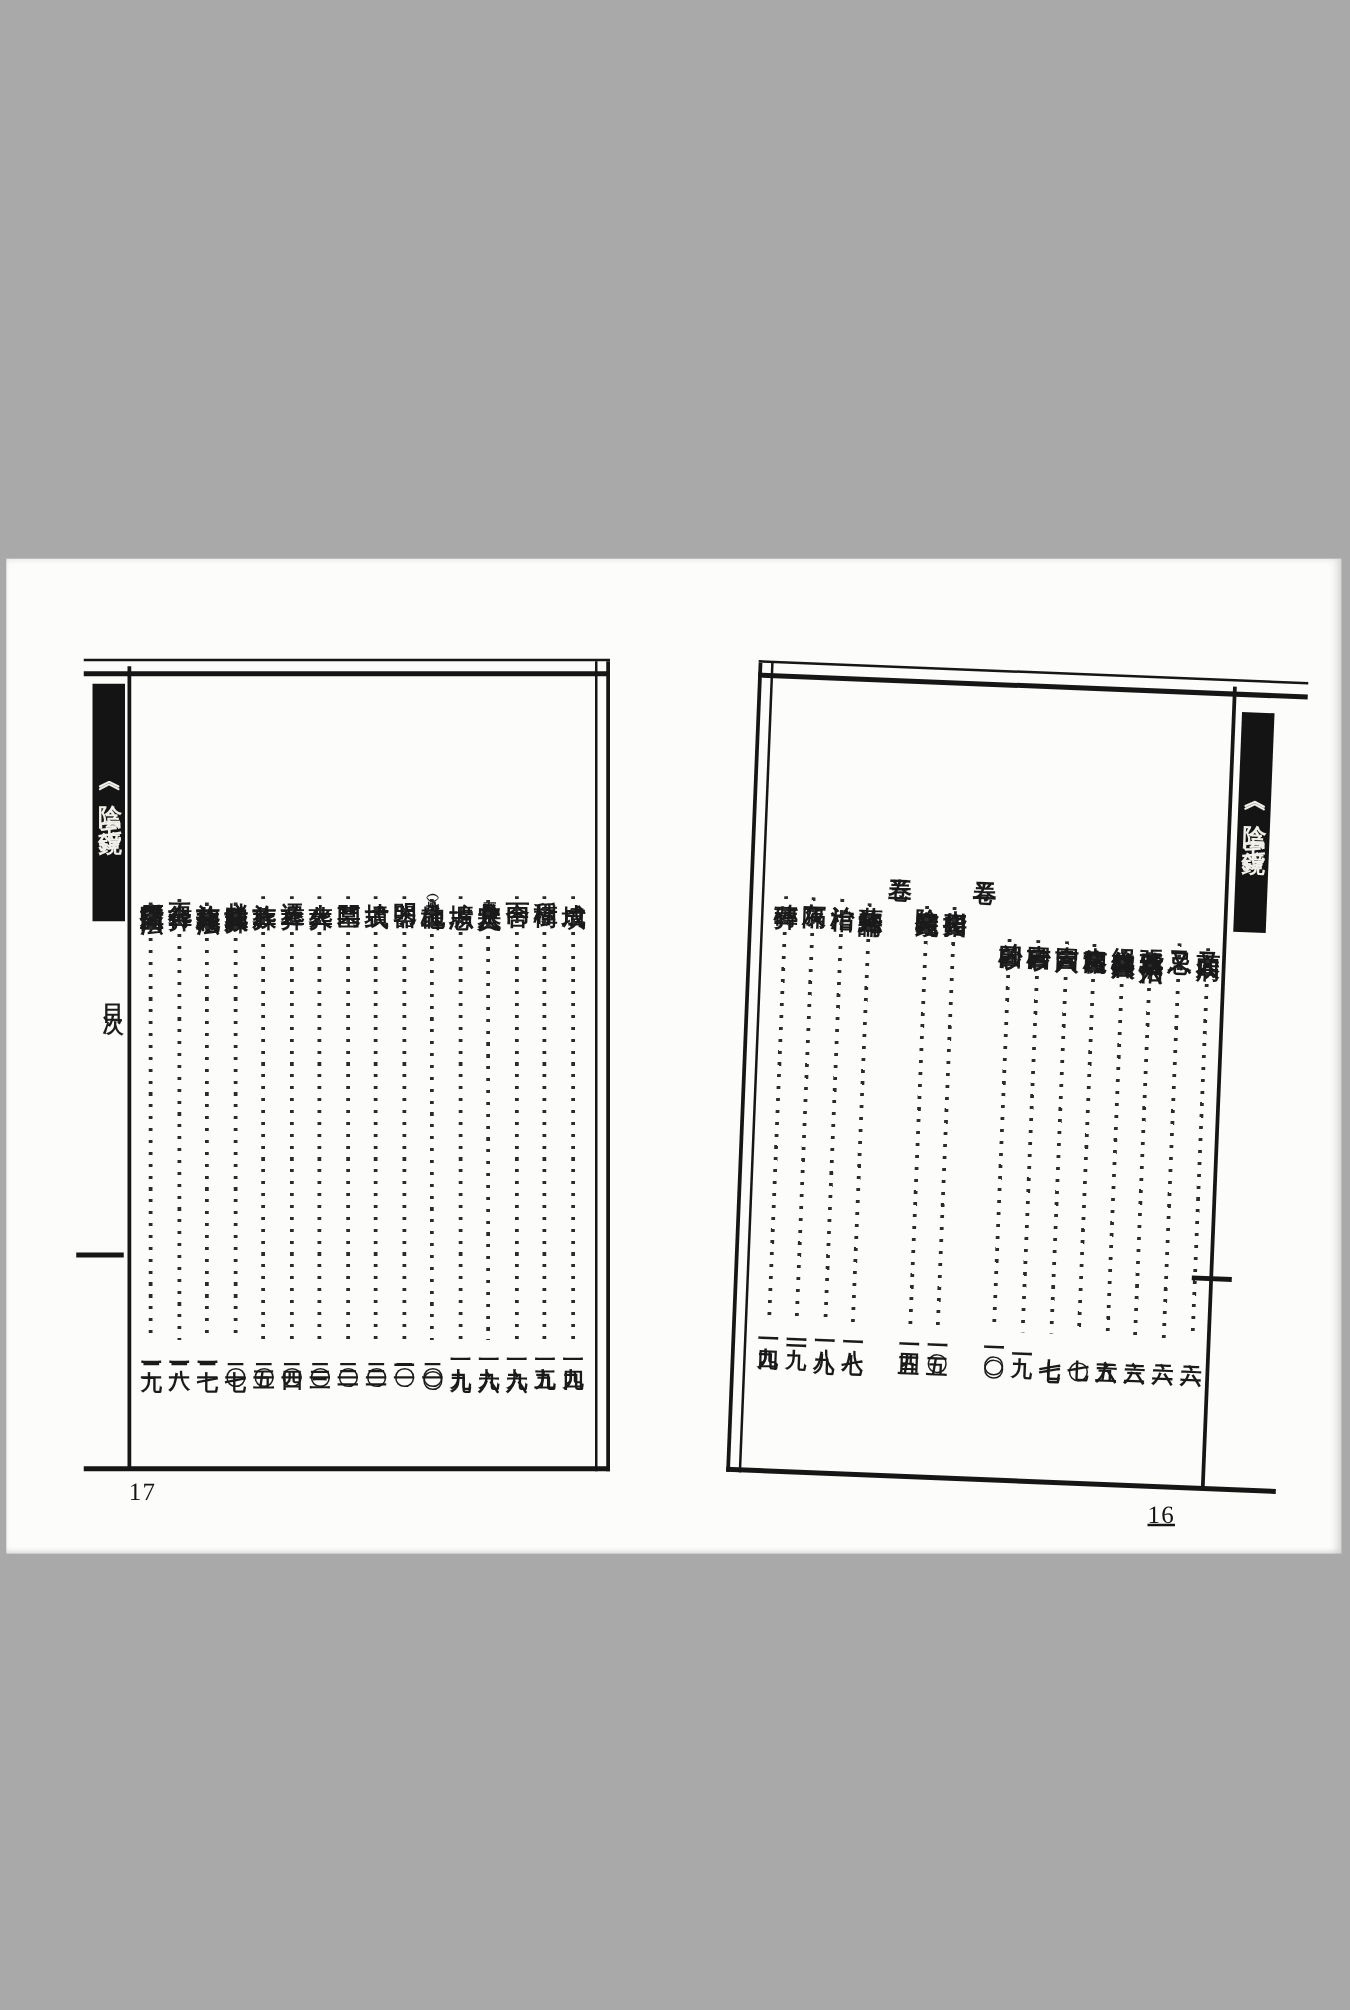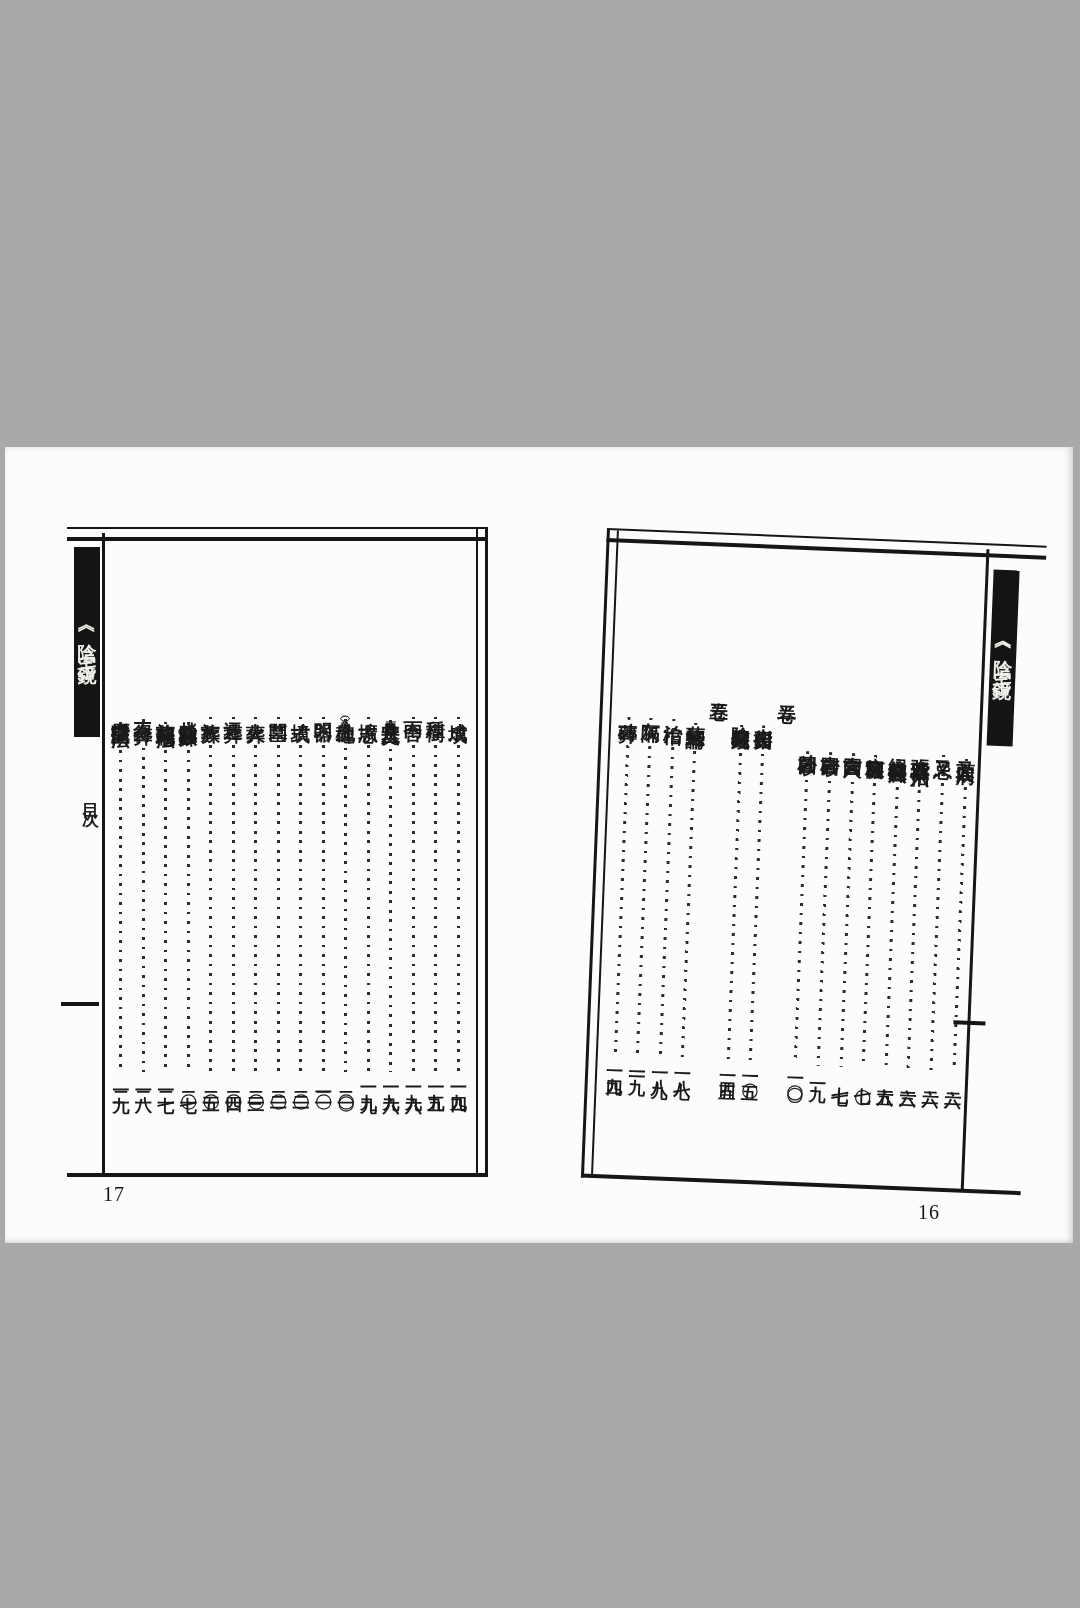--- a/index.html
+++ b/index.html
@@ -59,21 +59,21 @@
   .entry .dots{
     flex:1 1 auto;width:3px;min-height:12px;margin:7px 0 6px 0;align-self:center;
     background:repeating-linear-gradient(180deg,#2b2b2b 0 2.5px,transparent 2.5px 9.5px);
   }
   .entry .n{font-size:17px;letter-spacing:2.5px;line-height:20px;}
   .pagenum{
     position:absolute;font-size:20px;letter-spacing:1px;color:#141414;
     font-family:"Liberation Serif","DejaVu Serif",serif;
   }
   .pn17{left:98px;top:736px;}
-  .pn16{left:913px;top:754px;}
+  .pn16{left:913px;top:754px;text-decoration:underline;}
 </style>
 </head>
 <body>
 
 <div class="scan">
 
   <div class="bookpage pageL">
     <div class="b-top"></div>
     <div class="b-bottom"></div>
     <div class="b-rightD"></div>

